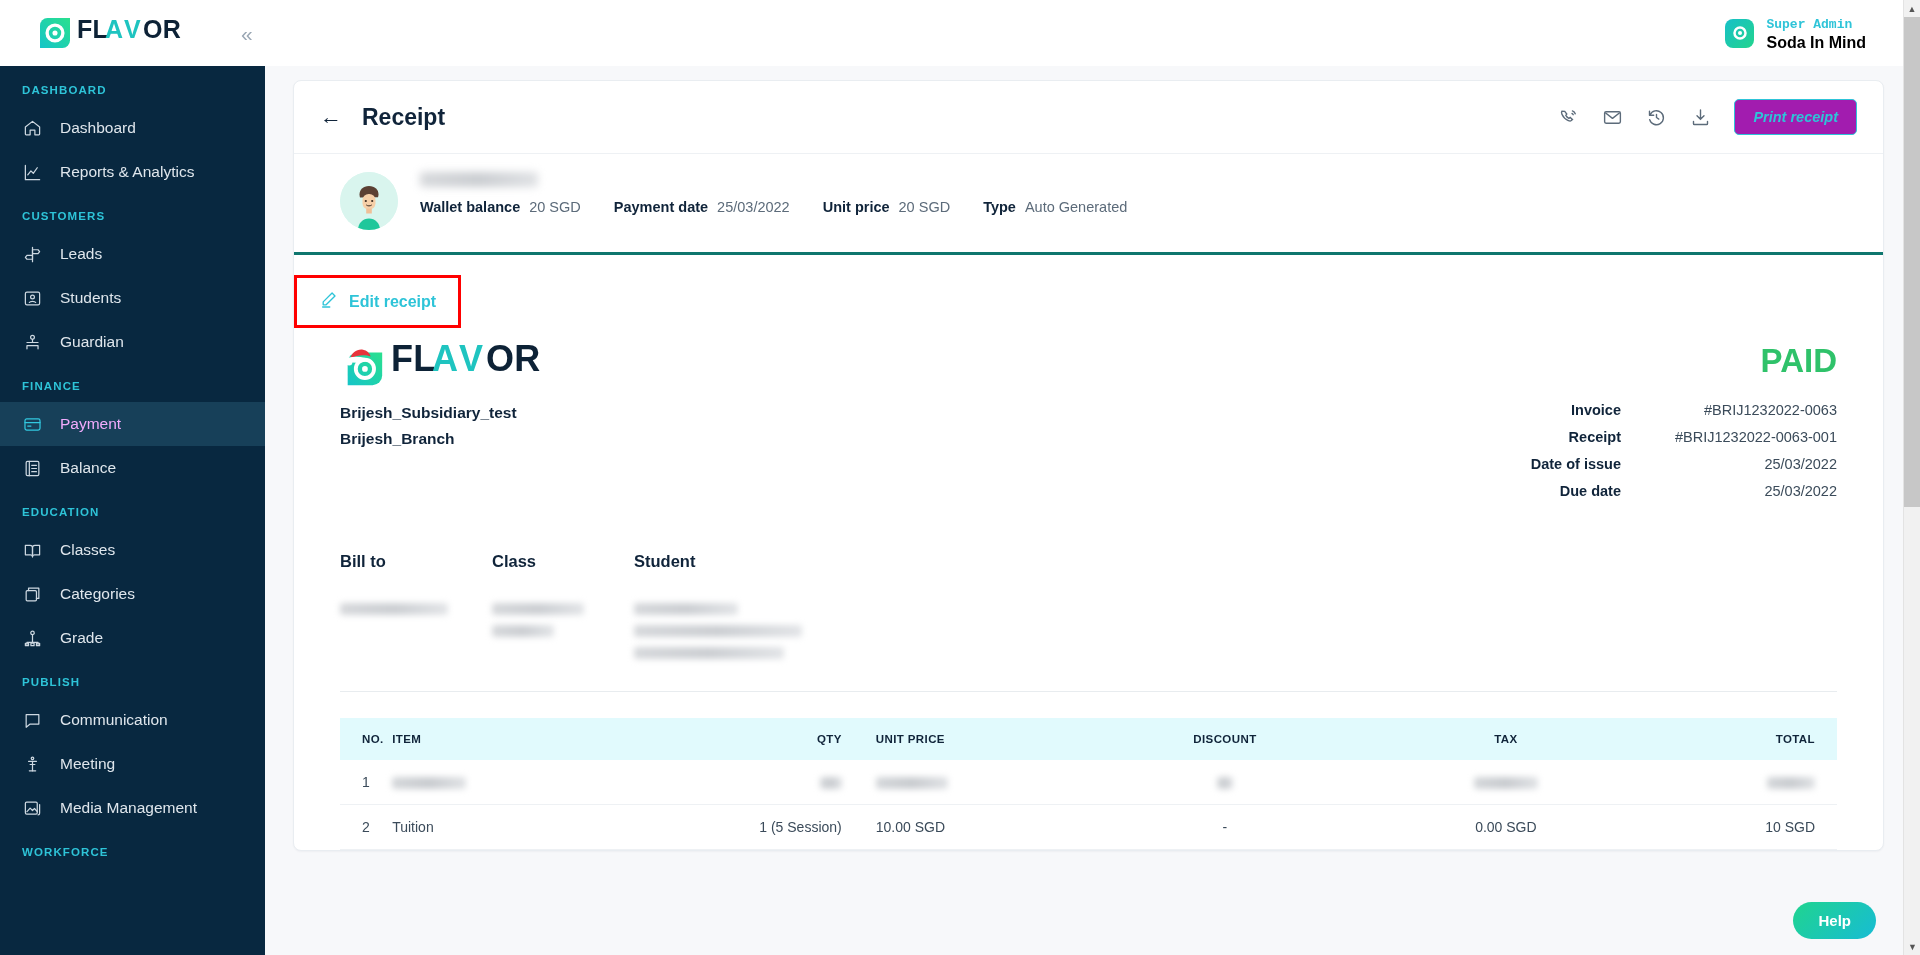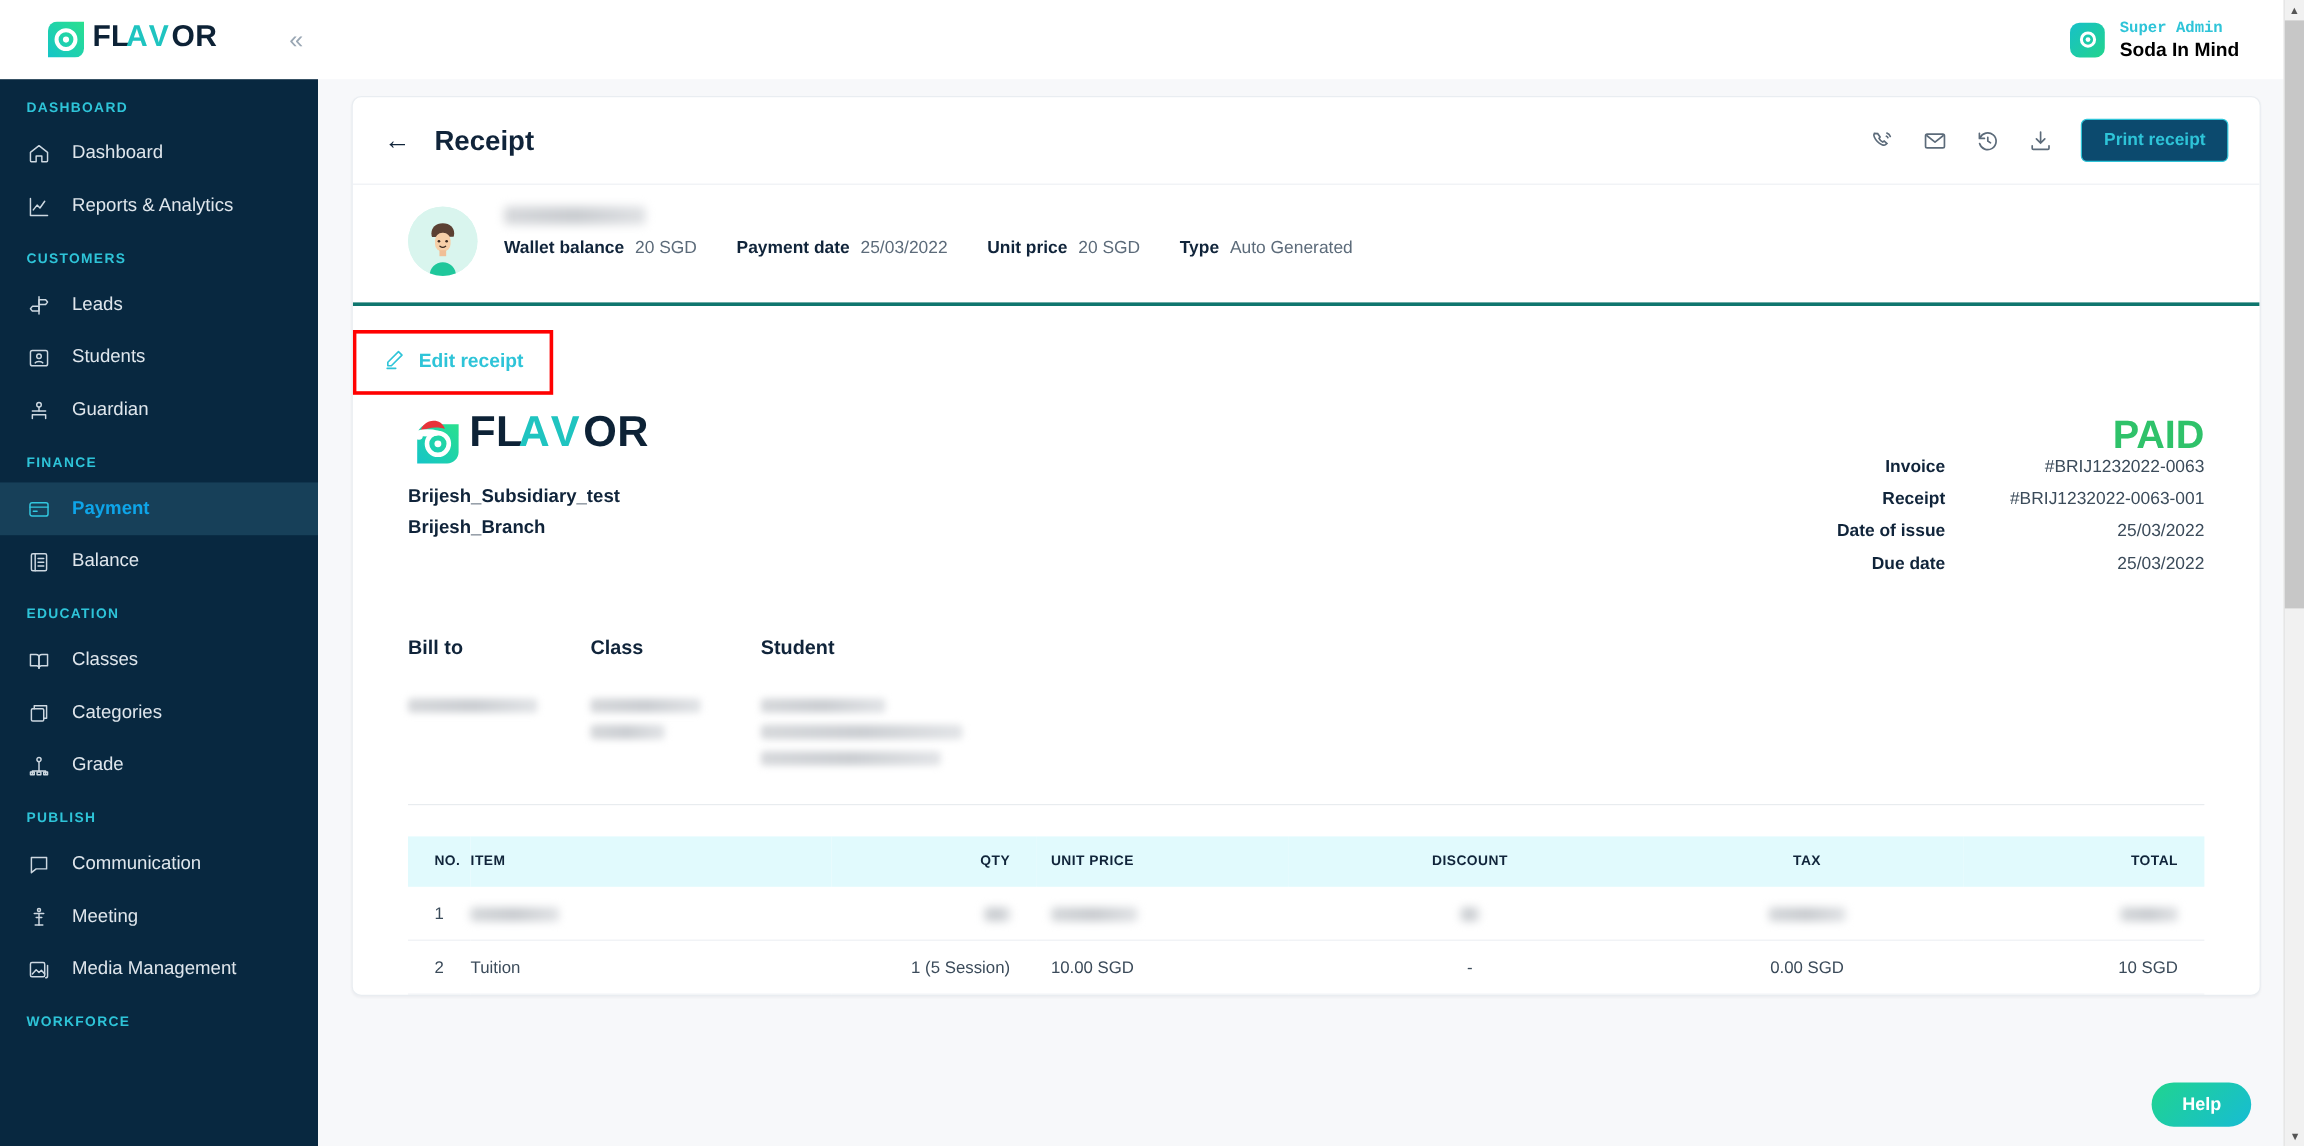--- a/index.html
+++ b/index.html
@@ -29,21 +29,21 @@
   .nav-scroll { height: calc(955px - 66px); overflow: hidden; padding-top: 18px; }
   .nav-group-label {
     color: #2ec4d8; font-size: 11.5px; font-weight: 700; letter-spacing: 1.1px;
     padding: 0 0 0 22px; margin: 16px 0 10px;
   }
   .nav-group-label.first { margin-top: 0; }
   .nav-item {
     display: flex; align-items: center; gap: 17px; height: 44px;
     padding-left: 22px; color: #dfe6ec; font-size: 15.5px; cursor: pointer;
   }
-  .nav-item.active { background: #174059; color: #0ea5e9; font-weight: 700; }
+  .nav-item.active { background: #174059; color: #f0abfc; font-weight: 400; }
   .nav-item.active .nav-ico { color: #32c8e0; }
   .nav-ico { width: 21px; height: 21px; display: flex; align-items: center; justify-content: center; color: #cdd8e1; flex: none; }
   .nav-ico svg { width: 19px; height: 19px; }
 
   
   .main { flex: 1; height: 955px; background: #f7f8fa; position: relative; overflow: hidden; }
   .topbar {
     height: 66px; background: #ffffff; display: flex; align-items: center;
     justify-content: flex-end; padding-right: 54px;
   }
@@ -67,23 +67,23 @@
     display: flex; align-items: center; justify-content: space-between;
     padding: 18px 26px; border-bottom: 1px solid #eef1f4;
   }
   .receipt-head-left { display: flex; align-items: center; gap: 20px; }
   .back-arrow { font-size: 22px; color: #10243a; cursor: pointer; line-height: 1; }
   .page-title { font-size: 23px; font-weight: 700; color: #10243a; }
   .head-actions { display: flex; align-items: center; gap: 23px; }
   .act-ico { color: #5c6b7a; cursor: pointer; display: flex; }
   .act-ico svg { width: 21px; height: 21px; }
   .print-btn {
-    border: 1px solid #2ec4d8; color: #2ec4d8; background: #0c4a6e;
+    border: 1px solid #2ec4d8; color: #2ec4d8; background: #a21caf;
     border-radius: 5px; padding: 9px 18px; font-size: 14.5px; font-weight: 700;
-    cursor: pointer; font-family: inherit;
+    cursor: pointer; font-family: inherit; font-style: italic;
   }
 
   .profile-strip { display: flex; align-items: flex-start; gap: 22px; padding: 18px 26px 22px 46px; border-bottom: 3px solid #0f766e; }
   .avatar { width: 58px; height: 58px; border-radius: 50%; background: #d9f5ee; flex: none; overflow: hidden; position: relative; }
   .profile-right { display: flex; flex-direction: column; gap: 12px; }
   .blur-name { width: 118px; height: 15px; border-radius: 3px;
     background: linear-gradient(90deg,#d6d8db,#c9ccd0,#dfe1e4); filter: blur(4px); }
   .meta-row { display: flex; align-items: center; gap: 9px; font-size: 14.5px; }
   .meta-k { font-weight: 700; color: #10243a; }
   .meta-v { color: #5c6b7a; margin-right: 24px; }
@@ -96,21 +96,21 @@
     padding: 8px 14px; font-family: inherit;
   }
   .edit-btn svg { width: 19px; height: 19px; }
 
   .doc { padding: 14px 46px 0 46px; }
   .doc-top { display: flex; justify-content: space-between; }
   .santa-logo { position: relative; display: flex; align-items: center; gap: 9px; margin-bottom: 18px; }
   .santa-mark { width: 42px; height: 42px; position: relative; }
   .doc-logo-text { font-size: 36px; font-weight: 700; letter-spacing: .3px; line-height: 1; }
   .org-line { font-size: 15.5px; font-weight: 700; color: #10243a; margin-bottom: 8px; }
-  .paid { font-size: 33px; font-weight: 700; color: #2fc26a; text-align: right; }
+  .paid { font-size: 33px; font-weight: 700; color: #2fc26a; text-align: right; margin-bottom: 22px; }
   .inv-row { display: flex; justify-content: flex-end; gap: 26px; margin-bottom: 11px; font-size: 14.5px; }
   .inv-k { font-weight: 700; color: #10243a; }
   .inv-v { color: #3b4b5a; min-width: 190px; text-align: right; }
 
   .cols { display: flex; margin-top: 42px; }
   .col { width: 152px; }
   .col-h { font-size: 16.5px; font-weight: 700; color: #10243a; margin-bottom: 32px; }
   .blur-line { height: 12px; border-radius: 3px; margin-bottom: 10px;
     background: linear-gradient(90deg,#d6d8db,#cbced2,#e2e4e7); filter: blur(3.2px); }
 

